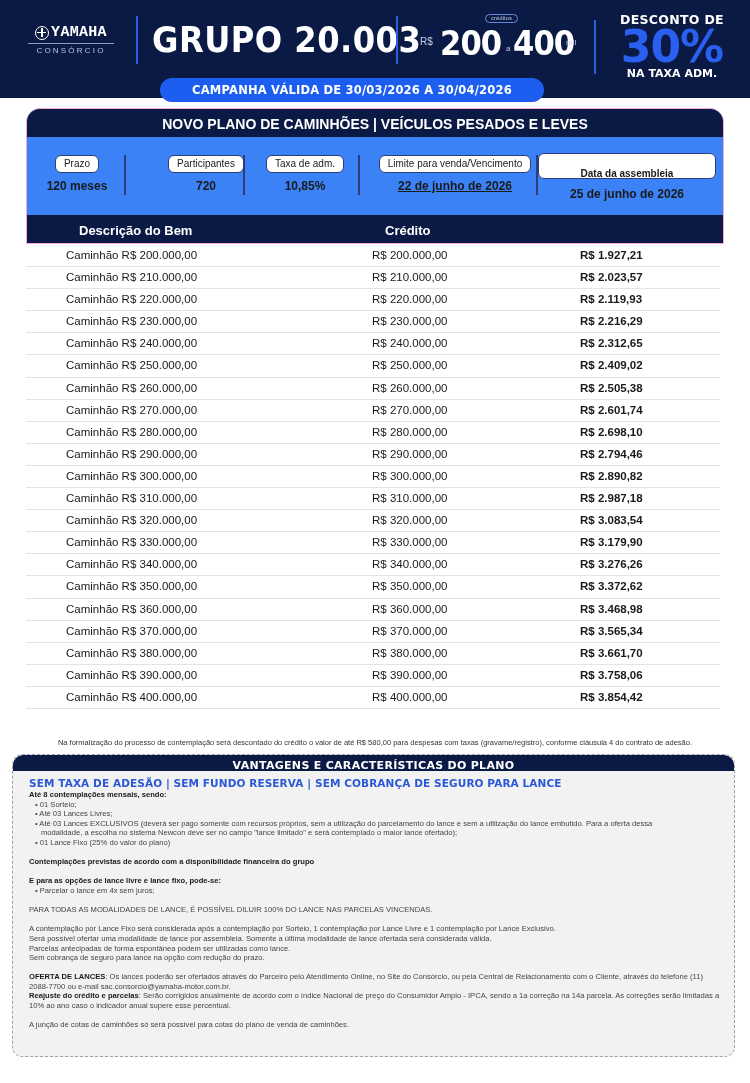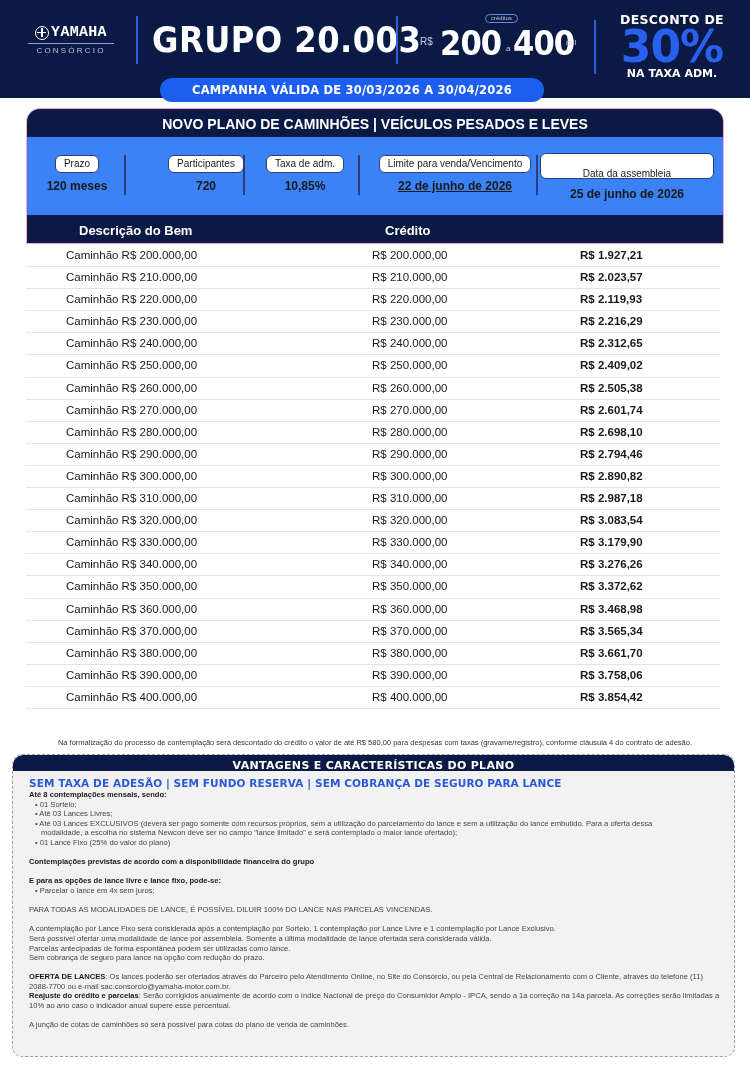--- a/index.html
+++ b/index.html
@@ -111,21 +111,21 @@
       <div class="info-pill">Taxa de adm.</div>
       <div class="info-value">10,85%</div>
     </div>
     <div class="info-sep" style="left:331px;"></div>
     <div class="info-cell" style="left:348px; width:160px;text-decoration:underline;">
       <div class="info-pill">Limite para venda/Vencimento</div>
       <div class="info-value">22 de junho de 2026</div>
     </div>
     <div class="info-sep" style="left:509px;"></div>
     <div class="info-cell" style="left:510px; width:180px;">
-      <div class="info-pill" style="padding:12px 42px;">Data da assembleia</div>
+      <div class="info-pill" style="padding:12px 42px;font-weight:bold;">Data da assembleia</div>
       <div class="info-value">25 de junho de 2026</div>
     </div>
   </div>
   <div class="table-head">
     <span class="th" style="left:52px;">Descrição do Bem</span>
     <span class="th" style="left:358px;">Crédito</span>
     <span class="th" style="left:562px;margin-top:48px;">Parcela</span>
   </div>
 </div>
 

